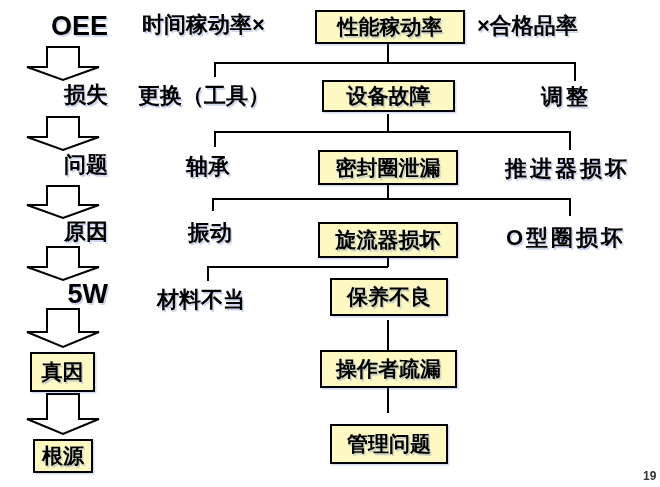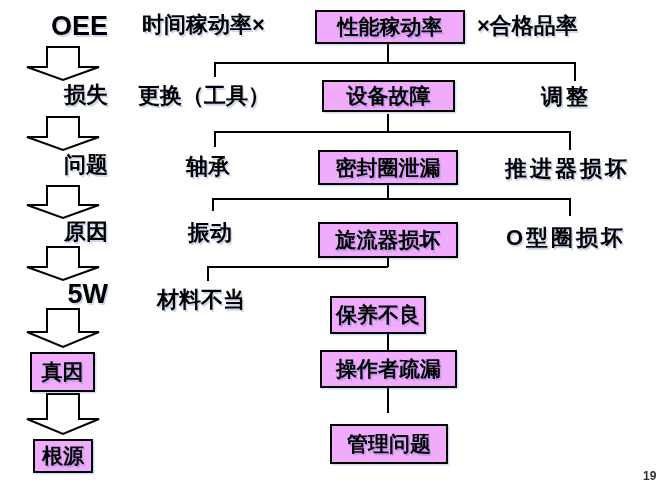--- a/index.html
+++ b/index.html
@@ -16,21 +16,21 @@
     position:absolute;z-index:2;
     font-weight:bold;font-size:22px;line-height:1.1;
     white-space:nowrap;
     text-shadow:1.5px 1.5px 0 rgba(90,120,200,0.30);
   }
   .lbl.center{text-align:right;}
   .big{font-size:27px;font-weight:800;}
   .box{
     position:absolute;z-index:2;
     box-sizing:border-box;
-    border:2px solid #000;background:#f0abfc;
+    border:2px solid #000;background:#fef9c3;
     display:flex;align-items:center;justify-content:center;
     font-weight:bold;font-size:21px;white-space:nowrap;
     text-shadow:1.5px 1.5px 0 rgba(90,120,200,0.30);
     box-shadow:1.5px 1.5px 0 rgba(90,120,200,0.25);
   }
   .rightlbl{letter-spacing:3px;}
   .pagenum{
     position:absolute;z-index:2;
     font-size:12px;font-weight:bold;color:#333;
   }
@@ -87,21 +87,21 @@
 
   <div class="lbl" style="left:186px;top:155px;">轴承</div>
   <div class="box" style="left:318px;top:150px;width:140px;height:35px;">密封圈泄漏</div>
   <div class="lbl rightlbl" style="left:505px;top:157px;">推进器损坏</div>
 
   <div class="lbl" style="left:188px;top:221px;">振动</div>
   <div class="box" style="left:318px;top:222px;width:140px;height:36px;">旋流器损坏</div>
   <div class="lbl rightlbl" style="left:506px;top:226px;">O型圈损坏</div>
 
   <div class="lbl" style="left:157px;top:288px;">材料不当</div>
-  <div class="box" style="left:330px;top:296px;width:96px;height:38px;">保养不良</div>
+  <div class="box" style="left:330px;top:278px;width:118px;height:38px;">保养不良</div>
 
   <div class="box" style="left:320px;top:350px;width:137px;height:38px;">操作者疏漏</div>
 
   <div class="box" style="left:330px;top:413px;width:118px;height:40px;margin-top:11px;">管理问题</div>
 
   <div class="pagenum" style="left:643px;top:469px;">19</div>
 
 </div>
 
 </body></html>

